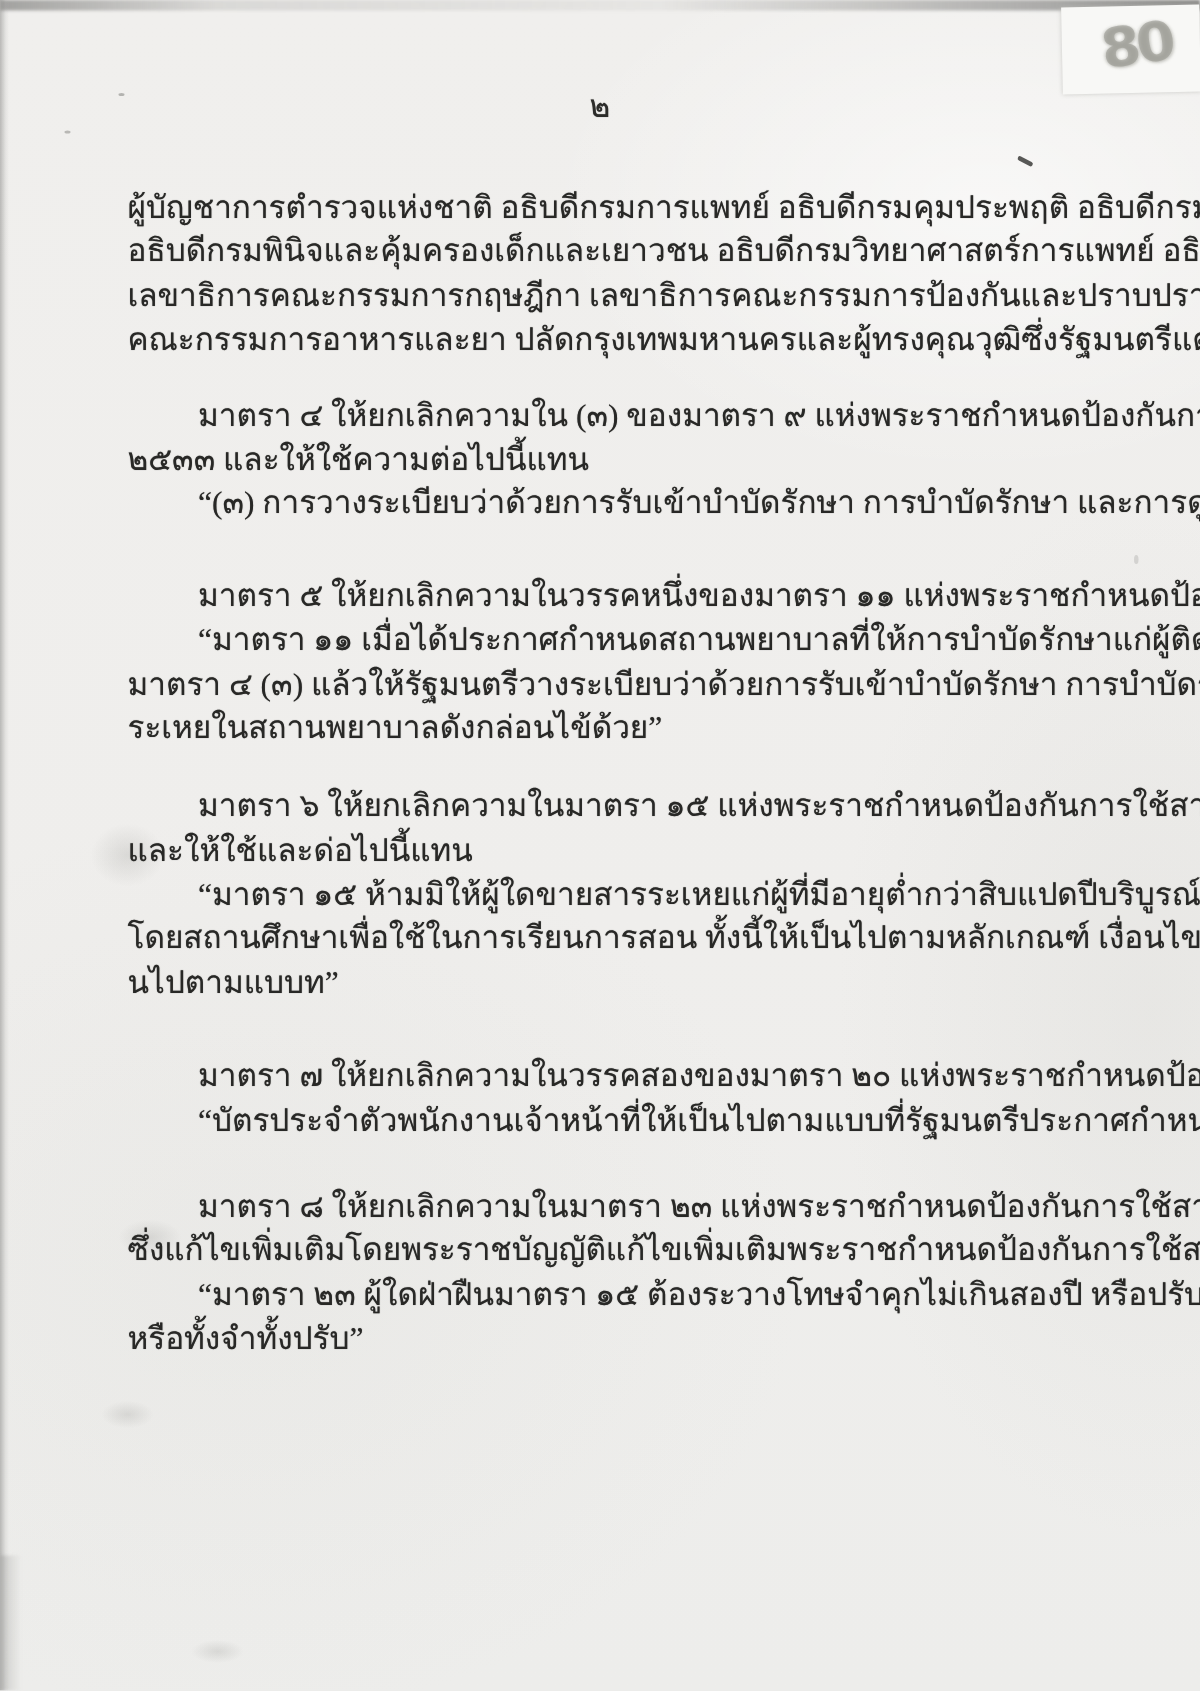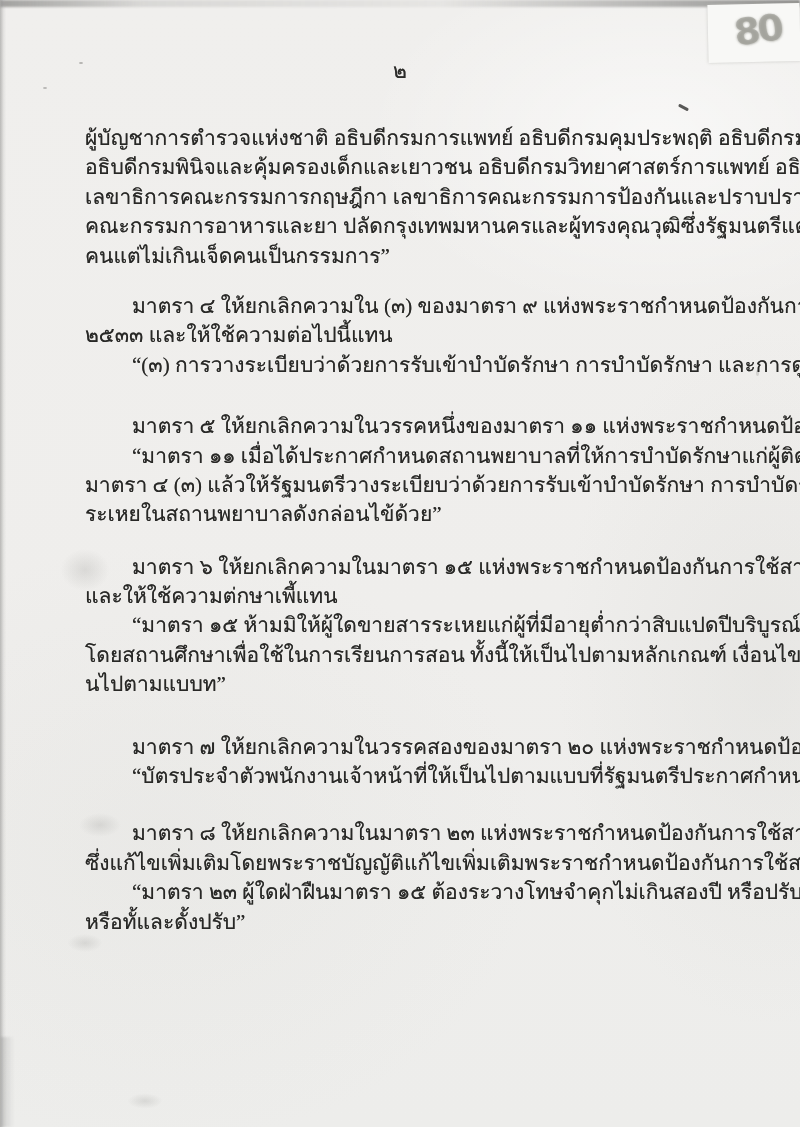--- a/index.html
+++ b/index.html
@@ -151,50 +151,49 @@
 
   <div class="page-number">๒</div>
 
   <div class="doc">
 
     <div class="para">
       <div class="line">ผู้บัญชาการตำรวจแห่งชาติ อธิบดีกรมการแพทย์ อธิบดีกรมคุมประพฤติ อธิบดีกรมพัฒนาสังคมและสวัสดิการ</div>
       <div class="line">อธิบดีกรมพินิจและคุ้มครองเด็กและเยาวชน อธิบดีกรมวิทยาศาสตร์การแพทย์ อธิบดีกรมสุขภาพจิต</div>
       <div class="line">เลขาธิการคณะกรรมการกฤษฎีกา เลขาธิการคณะกรรมการป้องกันและปราบปรามยาเสพติด เลขาธิการ</div>
       <div class="line">คณะกรรมการอาหารและยา ปลัดกรุงเทพมหานครและผู้ทรงคุณวุฒิซึ่งรัฐมนตรีแต่งตั้งอีกไม่น้อยกว่าห้า</div>
-      <div class="line">คนแต่ไม่เกินเจ็ดคนเป็นกรรมการ”</div>
     </div>
 
     <div class="para mt21">
       <div class="line indent">มาตรา ๔ ให้ยกเลิกความใน (๓) ของมาตรา ๙ แห่งพระราชกำหนดป้องกันการใช้สารระเหย พ.ศ.</div>
       <div class="line">๒๕๓๓ และให้ใช้ความต่อไปนี้แทน</div>
       <div class="line indent">“(๓) การวางระเบียบว่าด้วยการรับเข้าบำบัดรักษา การบำบัดรักษา และการดูแลผู้ติดสารระเหยใน</div>
     </div>
 
     <div class="para mt32">
       <div class="line indent">มาตรา ๕ ให้ยกเลิกความในวรรคหนึ่งของมาตรา ๑๑ แห่งพระราชกำหนดป้องกันการใช้สาร</div>
       <div class="line indent">“มาตรา ๑๑ เมื่อได้ประกาศกำหนดสถานพยาบาลที่ให้การบำบัดรักษาแก่ผู้ติดสารระเหยตาม</div>
       <div class="line">มาตรา ๔ (๓) แล้วให้รัฐมนตรีวางระเบียบว่าด้วยการรับเข้าบำบัดรักษา การบำบัดรักษา และดูแลผู้ติดสาร</div>
       <div class="line">ระเหยในสถานพยาบาลดังกล่อนไข้ด้วย”</div>
     </div>
 
     <div class="para mt23">
       <div class="line indent">มาตรา ๖ ให้ยกเลิกความในมาตรา ๑๕ แห่งพระราชกำหนดป้องกันการใช้สารระเหย พ.ศ. ๒๕๓๓</div>
-      <div class="line">และให้ใช้ความต่กษาเพี้แทน</div>
+      <div class="line">และให้ใช้และด่อไปนี้แทน</div>
       <div class="line indent">“มาตรา ๑๕ ห้ามมิให้ผู้ใดขายสารระเหยแก่ผู้ที่มีอายุต่ำกว่าสิบแปดปีบริบูรณ์ เว้นแต่เป็นการขาย</div>
       <div class="line">โดยสถานศึกษาเพื่อใช้ในการเรียนการสอน ทั้งนี้ให้เป็นไปตามหลักเกณฑ์ เงื่อนไข และวิธีการที่รัฐมนตรี</div>
       <div class="line">นไปตามแบบท”</div>
     </div>
 
     <div class="para mt33">
       <div class="line indent">มาตรา ๗ ให้ยกเลิกความในวรรคสองของมาตรา ๒๐ แห่งพระราชกำหนดป้องกันการใช้สารระเหย</div>
       <div class="line indent">“บัตรประจำตัวพนักงานเจ้าหน้าที่ให้เป็นไปตามแบบที่รัฐมนตรีประกาศกำหนด”</div>
     </div>
 
     <div class="para mt28">
       <div class="line indent">มาตรา ๘ ให้ยกเลิกความในมาตรา ๒๓ แห่งพระราชกำหนดป้องกันการใช้สารระเหย พ.ศ. ๒๕๓๓</div>
       <div class="line">ซึ่งแก้ไขเพิ่มเติมโดยพระราชบัญญัติแก้ไขเพิ่มเติมพระราชกำหนดป้องกันการใช้สารระเหย พ.ศ. ๒๕๓๓</div>
       <div class="line indent">“มาตรา ๒๓ ผู้ใดฝ่าฝืนมาตรา ๑๕ ต้องระวางโทษจำคุกไม่เกินสองปี หรือปรับไม่เกินสี่หมื่นบาท</div>
-      <div class="line">หรือทั้และดั้งปรับ”</div>
+      <div class="line">หรือทั้งจำทั้งปรับ”</div>
     </div>
 
   </div>
 </div>
 
 </body></html>

